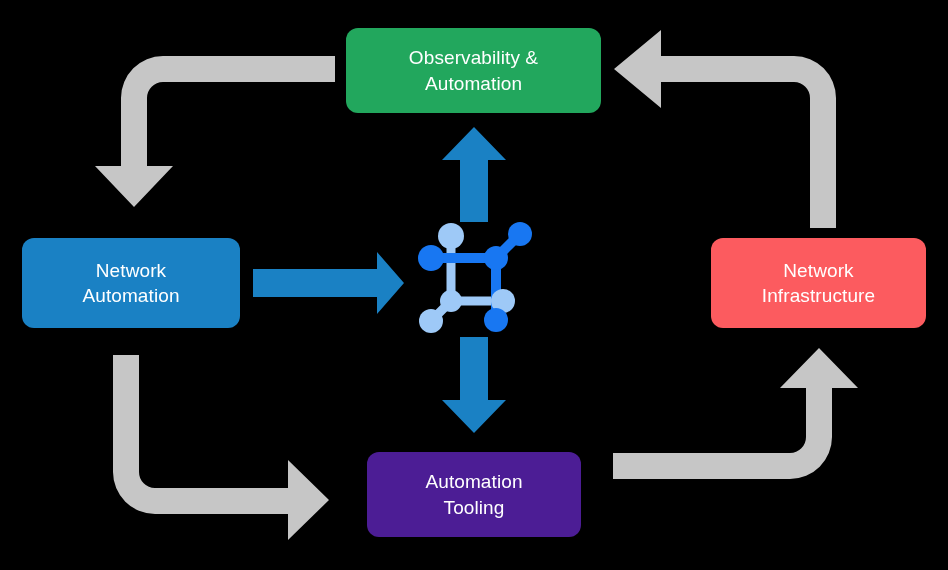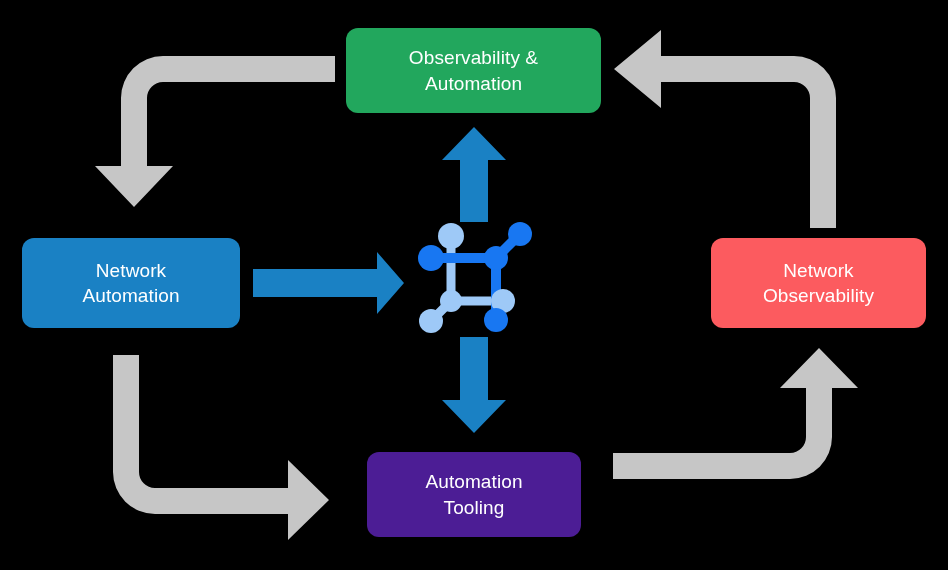--- a/index.html
+++ b/index.html
@@ -166,21 +166,21 @@
   <div class="node-box" id="box-network-operations" style="background: rgb(26, 129, 196); color: rgb(255, 255, 255);">
     <span>
       <span>Network</span><br>
       <span>Automation</span>
     </span>
   </div>
 
   <div class="node-box" id="box-network-infrastructure" style="background: rgb(252, 91, 95); color: rgb(255, 255, 255);">
     <span>
       <span>Network</span><br>
-      <span>Observability</span>
+      <span>Infrastructure</span>
     </span>
   </div>
 
   <div class="node-box" id="box-automation-tooling" style="background: #4c1d95; color: rgb(255, 255, 255);">
     <span>
       <span>Automation</span><br>
       <span>Tooling</span>
     </span>
   </div>
 

